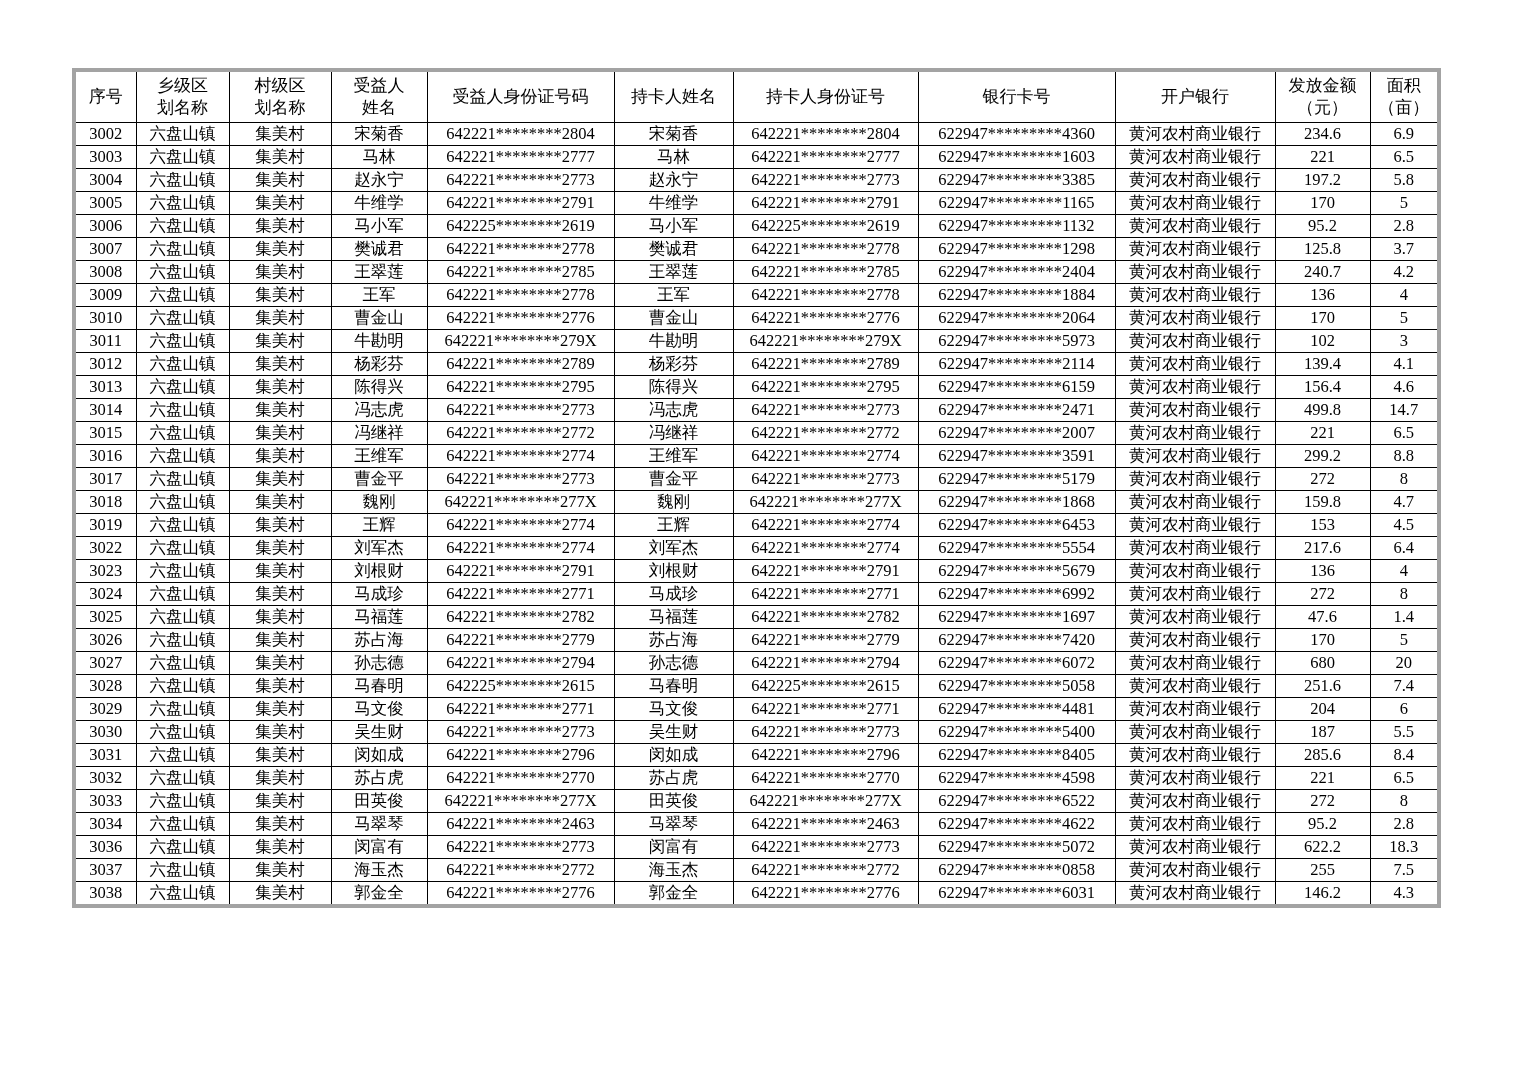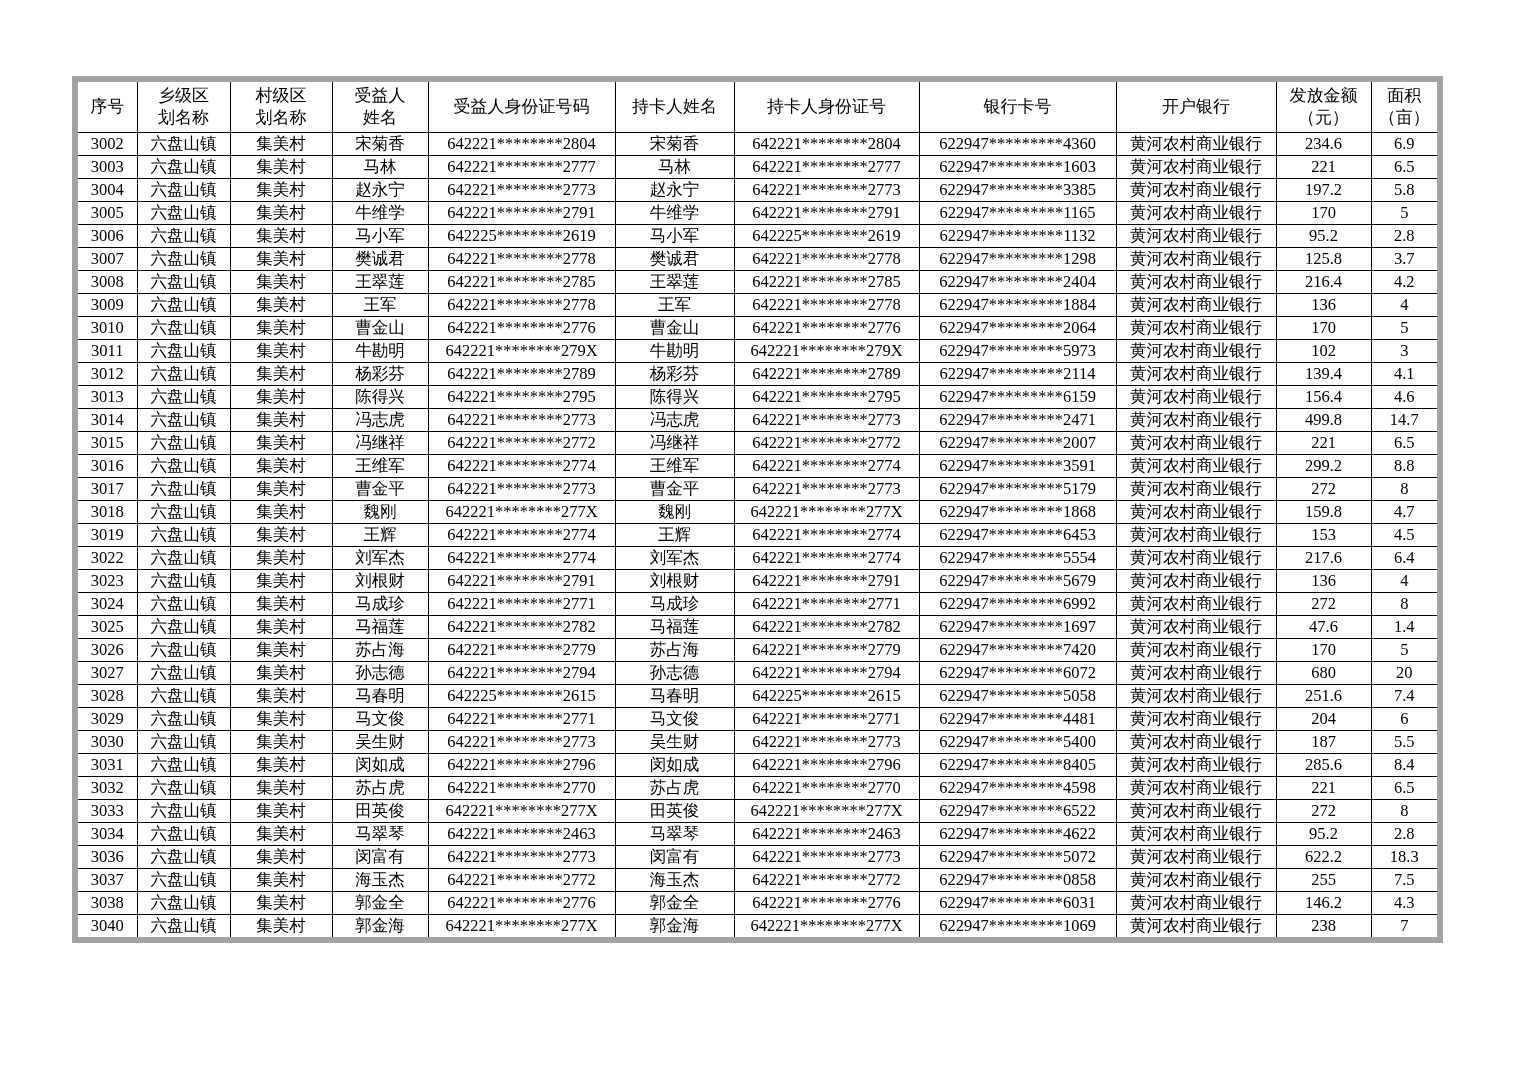--- a/index.html
+++ b/index.html
@@ -10,24 +10,24 @@
   body {
     width: 1519px;
     height: 1075px;
     position: relative;
     font-family: "Liberation Serif", "DejaVu Serif", serif;
     color: #000;
   }
   table.subsidy {
     position: absolute;
     left: 72px;
-    top: 76px;
+    top: 68px;
     border-collapse: collapse;
     table-layout: fixed;
-    border: 6px solid #a3a3a3;
+    border: 4px solid #a3a3a3;
   }
   table.subsidy th,
   table.subsidy td {
     border: 1px solid #000;
     text-align: center;
     vertical-align: middle;
     overflow: hidden;
     padding: 0 1px;
     color: #000;
   }
@@ -164,21 +164,21 @@
       <tr>
         <td>3008</td>
         <td>六盘山镇</td>
         <td>集美村</td>
         <td>王翠莲</td>
         <td>642221********2785</td>
         <td>王翠莲</td>
         <td>642221********2785</td>
         <td>622947*********2404</td>
         <td>黄河农村商业银行</td>
-        <td>216.4</td>
+        <td>240.7</td>
         <td>4.2</td>
       </tr>
       <tr>
         <td>3009</td>
         <td>六盘山镇</td>
         <td>集美村</td>
         <td>王军</td>
         <td>642221********2778</td>
         <td>王军</td>
         <td>642221********2778</td>
@@ -518,27 +518,14 @@
         <td>集美村</td>
         <td>郭金全</td>
         <td>642221********2776</td>
         <td>郭金全</td>
         <td>642221********2776</td>
         <td>622947*********6031</td>
         <td>黄河农村商业银行</td>
         <td>146.2</td>
         <td>4.3</td>
       </tr>
-      <tr>
-        <td>3040</td>
-        <td>六盘山镇</td>
-        <td>集美村</td>
-        <td>郭金海</td>
-        <td>642221********277X</td>
-        <td>郭金海</td>
-        <td>642221********277X</td>
-        <td>622947*********1069</td>
-        <td>黄河农村商业银行</td>
-        <td>238</td>
-        <td>7</td>
-      </tr>
     </tbody>
 </table>
 
 </body></html>

